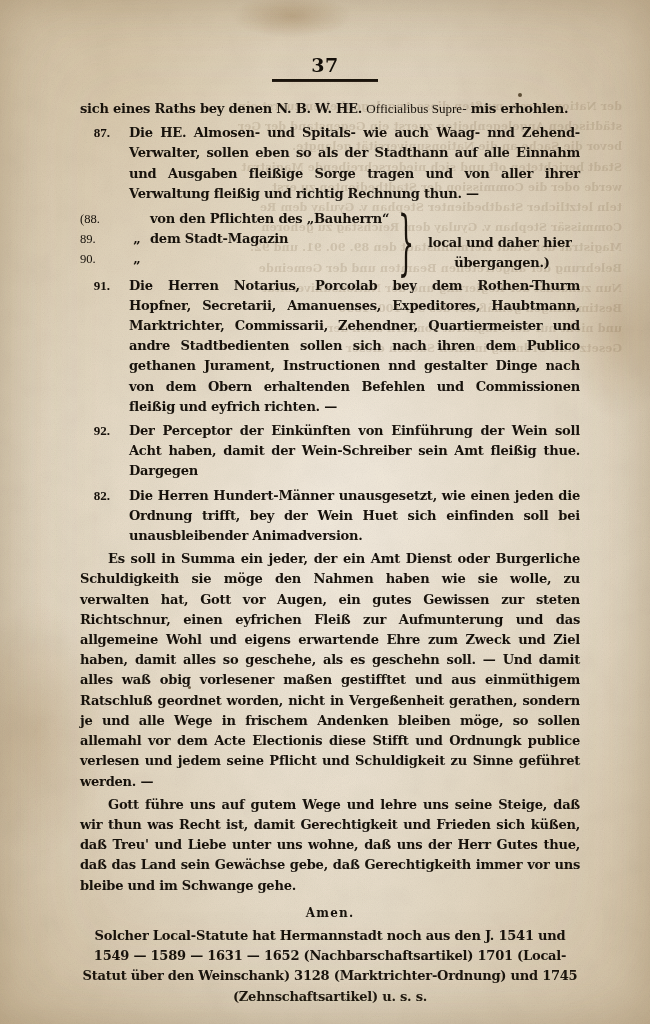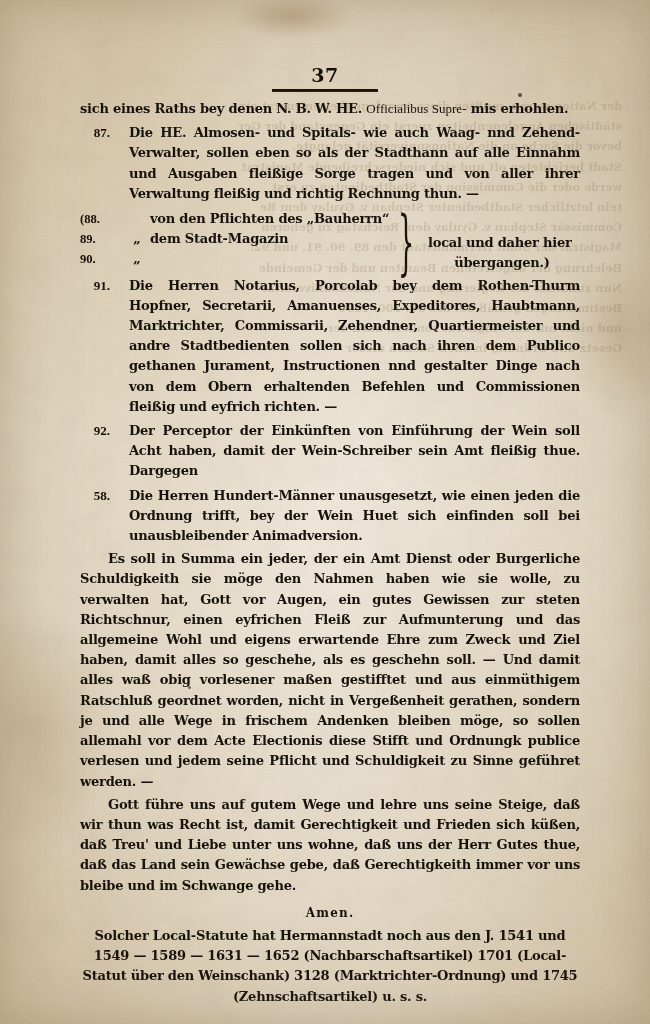--- a/index.html
+++ b/index.html
@@ -36,21 +36,21 @@
     text-align:justify;letter-spacing:.1px;filter:blur(.35px);
     font-weight:700;
   }
 
   
   #page{
     position:absolute;left:0;top:0;width:650px;height:1024px;
     color:#17120c;
   }
   .hdr{
-    position:absolute;left:0;top:64px;width:650px;text-align:center;
+    position:absolute;left:0;top:54px;width:650px;text-align:center;
   }
   .hdr .pno{
     font-family:"DejaVu Serif",serif;font-weight:700;font-size:19px;letter-spacing:.5px;
     color:#120e09;
   }
   .rule{
     width:106px;height:0;margin:3px auto 0 auto;
     border-top:2.4px solid #1a140d;border-bottom:1px solid #2a2118;
   }
 
@@ -81,21 +81,21 @@
   }
   .item .txt{ flex:1 1 auto; text-align:justify; }
 
   .indent{ text-indent:28px; }
 
   
   .grp{ position:relative; margin-top:5px; }
   .grow{ display:flex; align-items:baseline; }
   .grow .gnum{
     flex:0 0 44px; text-align:left;
-    font-family:"Liberation Serif",serif;font-weight:700;letter-spacing:0;font-size:12.6px;
+    font-family:"Liberation Serif",serif;font-weight:400;letter-spacing:0;font-size:12.6px;
   }
   .grow .gdit{ flex:0 0 26px; text-align:center; }
   .grow .gtxt{ flex:0 0 auto; }
   .brace{
     position:absolute; left:318px; top:-2px;
     font-family:"DejaVu Serif",serif; font-weight:400;
     font-size:30px; line-height:1; color:#1a140d;
     transform:scaleY(2.35) scaleX(.85); transform-origin:left top;
   }
   .gright{
@@ -195,21 +195,21 @@
         <div class="num">91.</div>
         <div class="txt">Die Herren Notarius, Porcolab bey dem Rothen-Thurm Hopfner, Secretarii, Amanuenses, Expeditores, Haubtmann, Marktrichter, Commissarii, Zehendner, Quartiermeister und andre Stadtbedienten sollen sich nach ihren dem Publico gethanen Jurament, Instructionen nnd gestalter Dinge nach von dem Obern erhaltenden Befehlen und Commissionen fleißig und eyfrich richten. —</div>
       </div>
 
       <div class="item">
         <div class="num">92.</div>
         <div class="txt">Der Perceptor der Einkünften von Einführung der Wein soll Acht haben, damit der Wein-Schreiber sein Amt fleißig thue. Dargegen</div>
       </div>
 
       <div class="item">
-        <div class="num">58.</div>
+        <div class="num">82.</div>
         <div class="txt">Die Herren Hundert-Männer unausgesetzt, wie einen jeden die Ordnung trifft, bey der Wein Huet sich einfinden soll bei unausbleibender Animadversion.</div>
       </div>
 
       <p class="para indent" style="margin-top:3px;">Es soll in Summa ein jeder, der ein Amt Dienst oder Burgerliche Schuldigkeith sie möge den Nahmen haben wie sie wolle, zu verwalten hat, Gott vor Augen, ein gutes Gewissen zur steten Richtschnur, einen eyfrichen Fleiß zur Aufmunterung und das allgemeine Wohl und eigens erwartende Ehre zum Zweck und Ziel haben, damit alles so geschehe, als es geschehn soll. — Und damit alles waß obig vorlesener maßen gestifftet und aus einmüthigem Ratschluß geordnet worden, nicht in Vergeßenheit gerathen, sondern je und alle Wege in frischem Andenken bleiben möge, so sollen allemahl vor dem Acte Electionis diese Stifft und Ordnungk publice verlesen und jedem seine Pflicht und Schuldigkeit zu Sinne geführet werden. —</p>
 
       <p class="para indent" style="margin-top:3px;">Gott führe uns auf gutem Wege und lehre uns seine Steige, daß wir thun was Recht ist, damit Gerechtigkeit und Frieden sich küßen, daß Treu' und Liebe unter uns wohne, daß uns der Herr Gutes thue, daß das Land sein Gewächse gebe, daß Gerechtigkeith immer vor uns bleibe und im Schwange gehe.</p>
 
       <div class="amen">Amen.</div>
 
       <p class="para center" style="margin-top:3px;">Solcher Local-Statute hat Hermannstadt noch aus den J. 1541 und 1549 — 1589 — 1631 — 1652 (Nachbarschaftsartikel) 1701 (Local-Statut über den Weinschank) 3128 (Marktrichter-Ordnung) und 1745 (Zehnschaftsartikel) u. s. s.</p>

